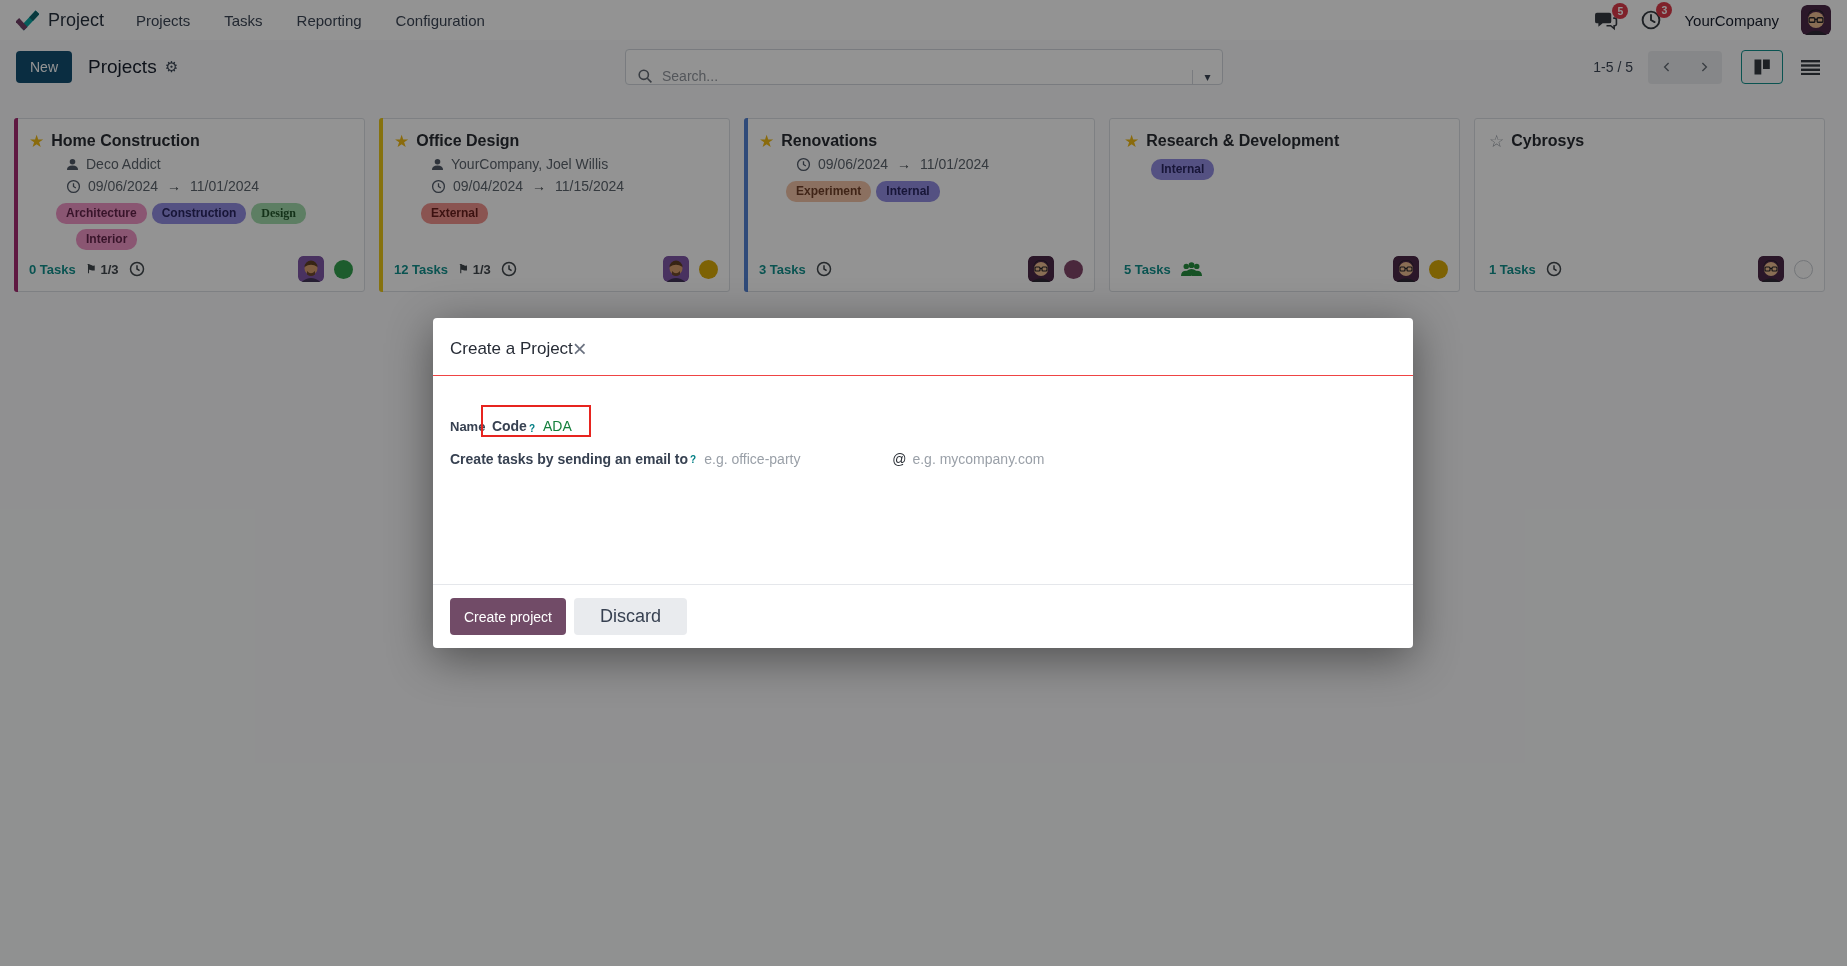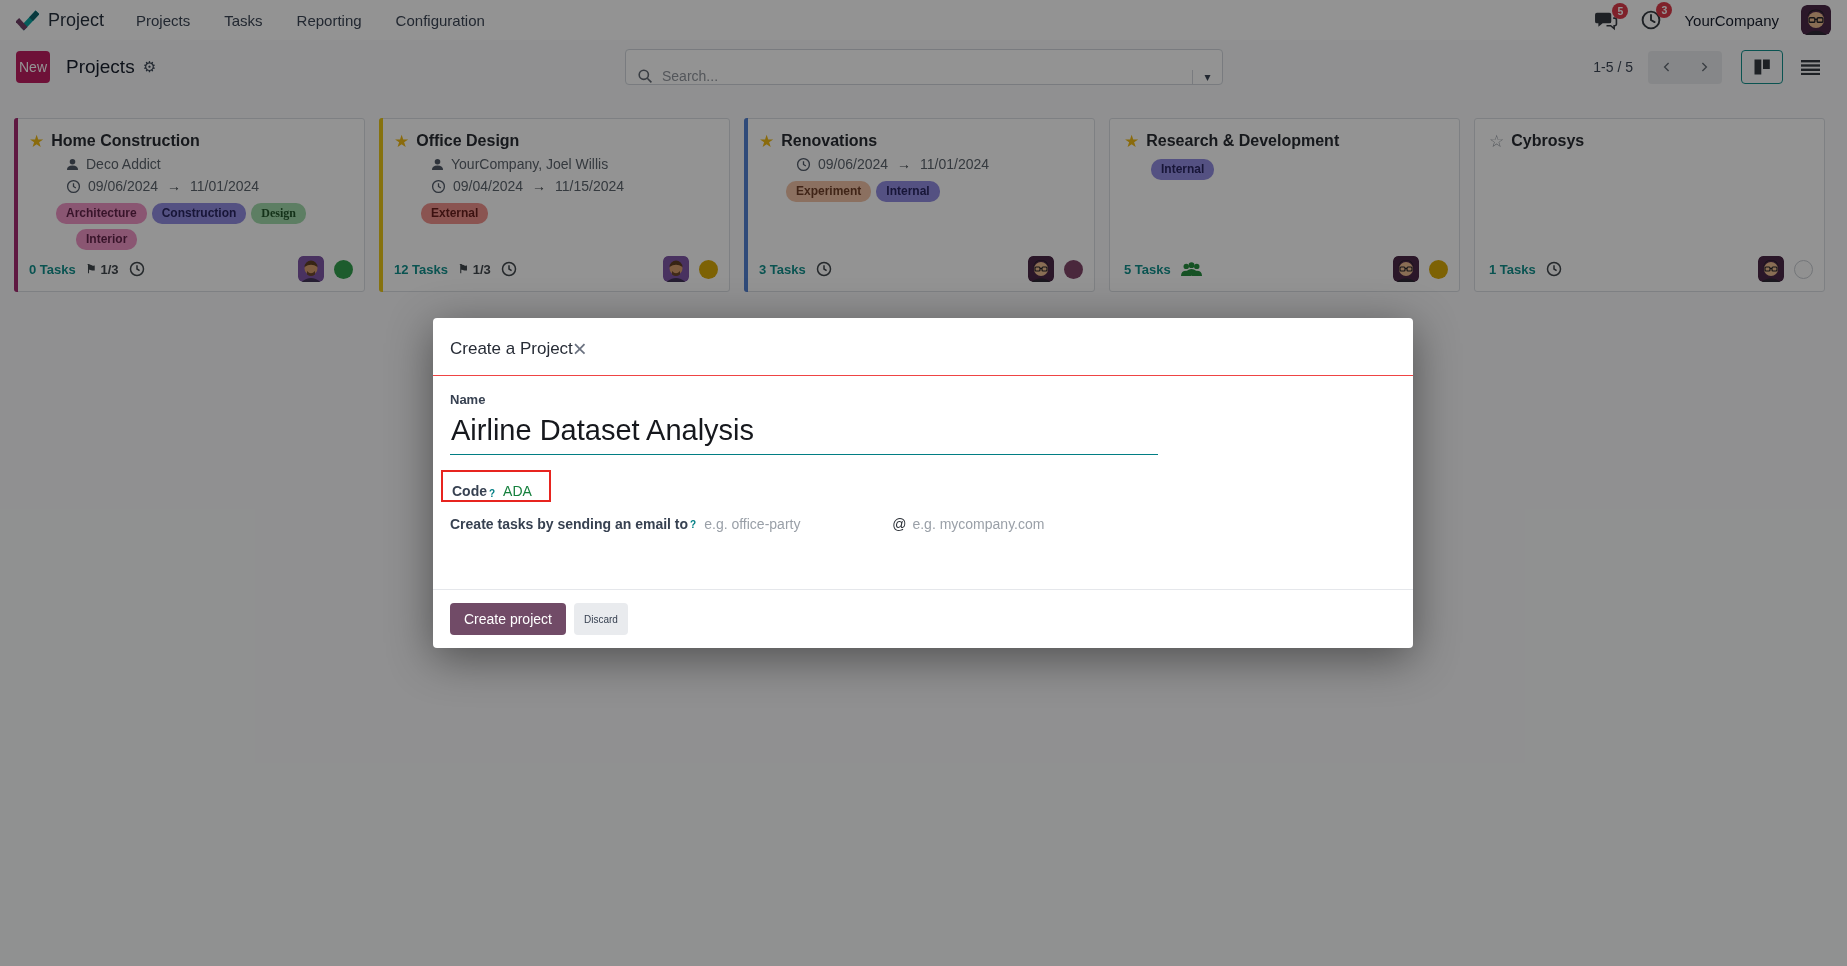--- a/index.html
+++ b/index.html
@@ -15,21 +15,21 @@
   .nav-right{margin-left:auto;display:flex;align-items:center;gap:22px}
   .icon-badge{position:relative;cursor:pointer;display:flex}
   .badge{position:absolute;top:-7px;right:-10px;background:#dc3545;color:#fff;font-size:10.5px;
          font-weight:700;border-radius:9px;min-width:16px;height:16px;display:flex;align-items:center;
          justify-content:center;padding:0 3px}
   .company{font-size:15px;color:#111827;cursor:pointer}
   .nav-avatar{border-radius:6px;overflow:hidden;display:flex;cursor:pointer}
 
   
   .control{height:54px;display:flex;align-items:center;padding:0 16px;position:relative}
-  .btn-new{background:#be185d;color:#fff;border:none;border-radius:4px;padding:8px 3px;
+  .btn-new{background:#0c4a6e;color:#fff;border:none;border-radius:4px;padding:8px 14px;
            font-size:14px;font-weight:500;font-family:inherit;cursor:pointer}
   .page-title{font-size:19px;color:#111827;margin-left:16px;display:flex;align-items:center;gap:8px}
   .gear{font-size:15px;color:#374151;cursor:pointer}
   .search{position:absolute;left:625px;top:9px;width:598px;height:36px;background:#fff;
           border:1px solid #d1d5db;border-radius:4px;display:flex;align-items:flex-end}
   .search-main{flex:1;display:flex;align-items:center;gap:9px;padding:0 11px}
   .search input{border:none;outline:none;flex:1;font-size:14px;font-family:inherit;color:#374151;background:transparent}
   .search input::placeholder{color:#8e939b}
   .search-caret{width:30px;border-left:1px solid #d1d5db;display:flex;align-items:center;
                 justify-content:center;color:#374151;font-size:12px;cursor:pointer}
@@ -83,22 +83,22 @@
   .code-value{font-size:14px;color:#15803d;margin-left:8px;cursor:text}
   .email-row{display:flex;align-items:center;margin-top:14px}
   .ghost-input{border:none;outline:none;font-size:14px;font-family:inherit;color:#374151;background:transparent}
   .ghost-input::placeholder{color:#9aa0a8}
   .email-local{width:188px;margin-left:8px}
   .at{color:#2b3037;font-size:14px;margin-right:6px}
   .email-domain{width:230px}
   .mfoot{border-top:1px solid #e5e7eb;padding:13px 17px;display:flex;gap:8px}
   .btn-primary{background:#714B67;color:#fff;border:none;border-radius:4px;padding:8px 14px;
                font-size:14px;font-weight:500;font-family:inherit;cursor:pointer}
-  .btn-secondary{background:#e9ebee;color:#374151;border:none;border-radius:4px;padding:8px 10px;
-                 font-size:10px;font-weight:500;font-family:inherit;cursor:pointer}
+  .btn-secondary{background:#e9ebee;color:#374151;border:none;border-radius:4px;padding:8px 26px;
+                 font-size:18px;font-weight:500;font-family:inherit;cursor:pointer}
 </style>
 </head>
 <body>
 
 <div class="navbar">
   <div class="brand">
     <svg width="23" height="23" viewBox="0 0 24 24">
       <path d="M8.2 18.6 L20.5 5.5" stroke="#00a09d" stroke-width="5.4" stroke-linecap="square" fill="none"></path>
       <path d="M17.6 8.6 L20.5 5.5" stroke="#0b5e66" stroke-width="5.4" stroke-linecap="square" fill="none"></path>
       <path d="M3.2 13.2 L8.2 18.6" stroke="#6d3a62" stroke-width="5.4" stroke-linecap="square" fill="none"></path>
@@ -399,21 +399,20 @@
 
 <div class="overlay"></div>
 
 <div class="modal">
   <div class="mhead">
     <span class="mtitle">Create a Project</span>
     <button class="mclose">×</button>
   </div>
   <div class="mbody">
     <label class="flabel">Name</label>
-    <input class="name-input" type="text" value="Airline Dataset Analysis" style="">
 
     <div class="code-box">
       <span class="code-label">Code</span>
         <span class="sup">?</span>
       <span class="code-value">ADA</span>
     </div>
 
     <div class="email-row">
       <span class="email-label">Create tasks by sending an email to</span>
         <span class="sup">?</span>

